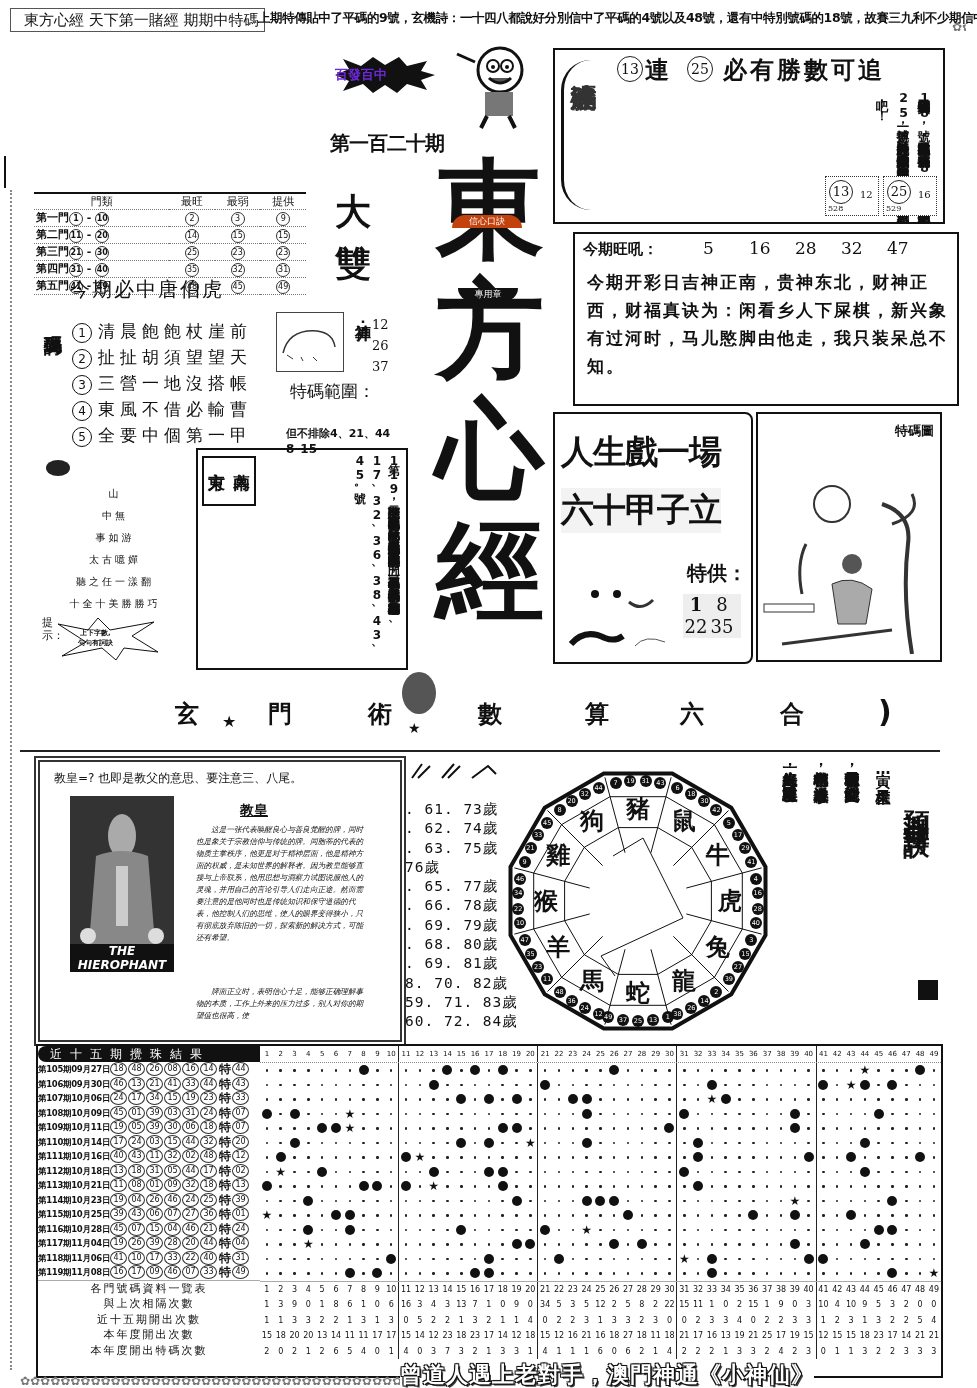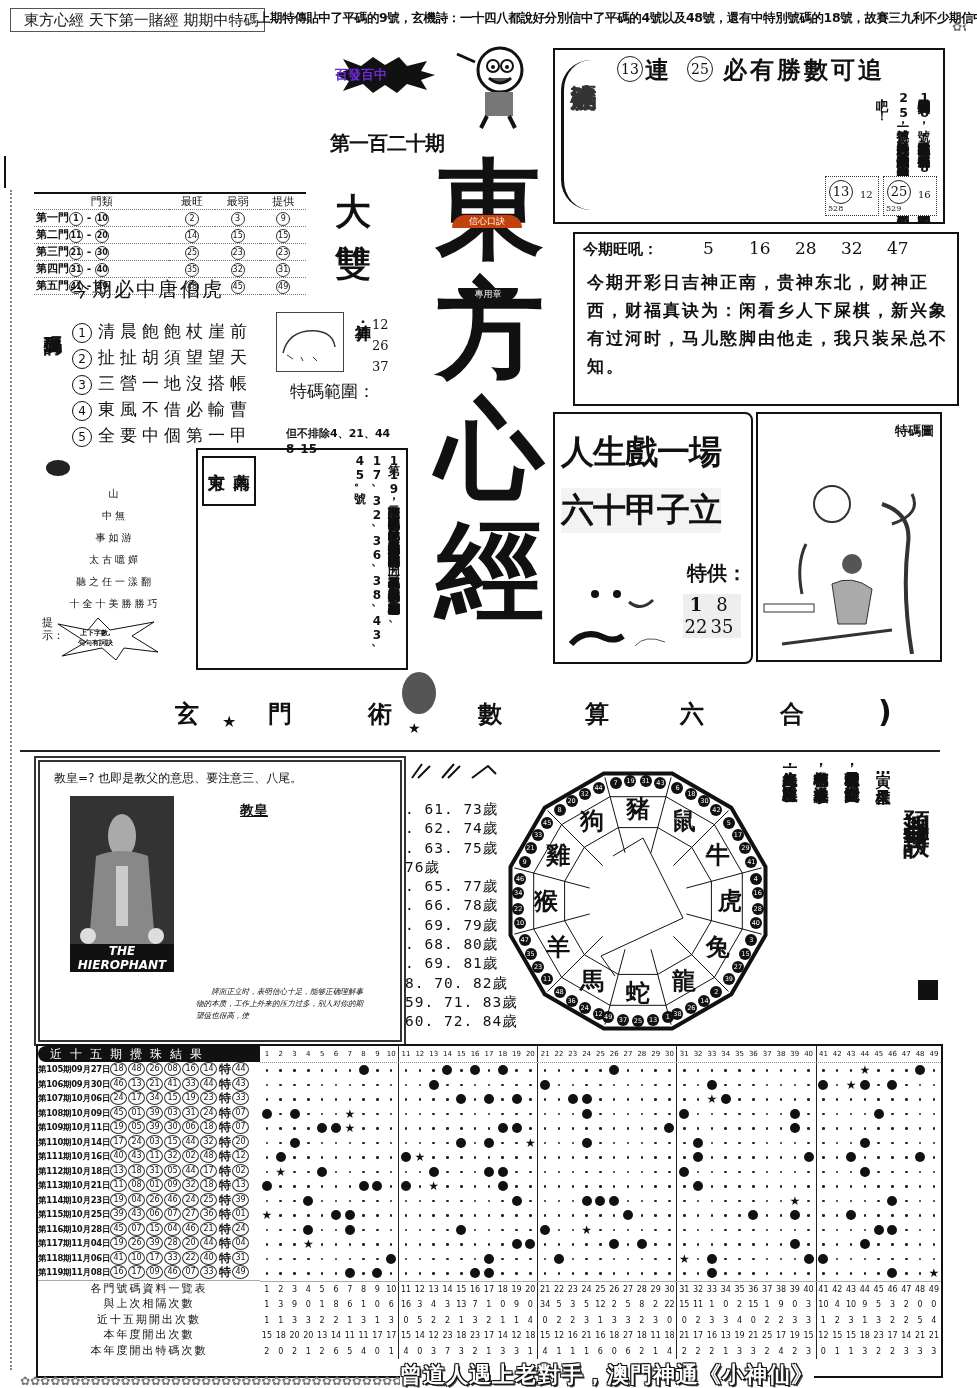--- a/index.html
+++ b/index.html
@@ -267,20 +267,21 @@
     <svg width="104" height="176" viewBox="0 0 104 176">
         <ellipse cx="52" cy="40" rx="14" ry="22" fill="#aaa"></ellipse>
         <path d="M26 60 Q52 50 78 60 L86 160 L18 160 Z" fill="#888"></path>
         <circle cx="18" cy="140" r="8" fill="#ddd"></circle>
         <circle cx="86" cy="140" r="8" fill="#ddd"></circle>
         <rect x="46" y="70" width="12" height="60" fill="#ccc"></rect>
       </svg>
     <div class="abs" style="left:0;bottom:0;width:104px;font-size:12px;font-weight:bold;color:#fff;background:#111;text-align:center;font-style:italic;">THE HIEROPHANT</div>
   </div>
   <div class="abs" style="left:200px;top:40px;font-size:14px;font-weight:bold;text-decoration:underline;">教皇</div>
+  <div class="abs" style="left:156px;top:62px;width:168px;font-size:7.6px;line-height:12px;font-style:italic;text-indent:2em;">这是一张代表唤醒良心与善良觉醒的牌，同时也是象关于宗教信仰与传统的牌。同胞蒂的代表的物质主掌秩序，他更是对于精神层面，他是精神方面的权威，是未知世界的解释者。因为教皇能够直接与上帝联系，他用思想与洞察力试图说服他人的灵魂，并用自己的言论引导人们走向正途。然而需要注意的是他同时也是传统知识和保守道德的代表，他控制人们的思维，使人的眼界变得狭小，只有彻底放弃陈旧的一切，探索新的解决方式，可能还有希望。</div>
   <div class="abs" style="left:156px;top:224px;width:168px;font-size:7.6px;line-height:12px;font-style:italic;text-indent:2em;">牌面正立时，表明信心十足，能够正确理解事物的本质，工作上外来的压力过多，别人对你的期望值也很高，使</div>
 </div>
 
 <div class="abs" style="left:408px;top:760px;width:95px;height:22px;">
   <svg width="95" height="22" viewBox="0 0 95 22">
       <path d="M4 18 L14 4 M10 18 L22 6 M34 18 L46 4 M40 18 L52 6 M64 18 L80 6 L88 14" stroke="#111" stroke-width="2" fill="none"></path>
     </svg>
 </div>
 <div class="abs mono" id="age-list" style="left:405px;top:800px;font-size:14.5px;line-height:19.3px;letter-spacing:1px;">
     <div>. 61. 73歲</div>

